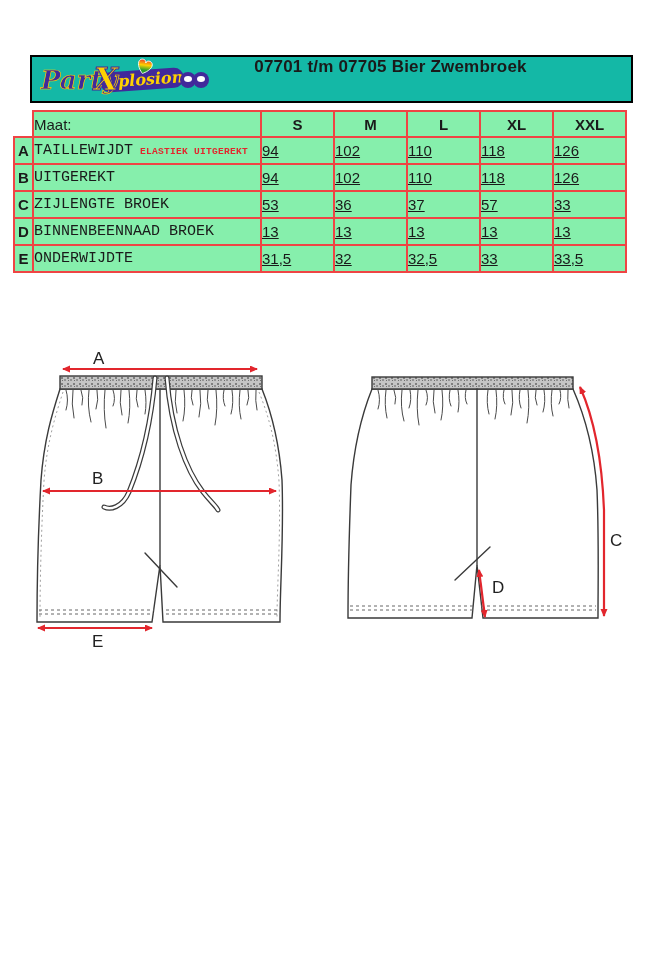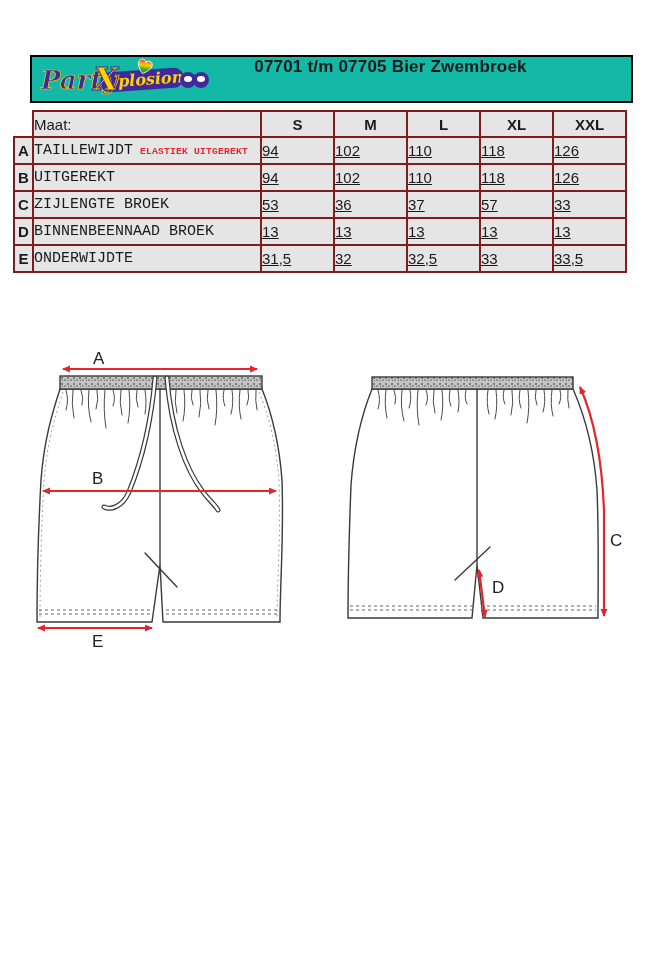--- a/index.html
+++ b/index.html
@@ -16,22 +16,22 @@
   .doc-title{
     flex:1;text-align:center;font-weight:bold;font-size:17px;
     padding-right:70px;letter-spacing:0.2px;
   }
   
   table.size-table{
     position:absolute;left:13px;top:110px;border-collapse:collapse;
     table-layout:fixed;font-size:15px;
   }
   table.size-table td{
-    border:2px solid #7f1d1d;height:25px;padding:0;vertical-align:middle;
-    background:#e5e5e5;overflow:hidden;white-space:nowrap;
+    border:2px solid #ef4444;height:25px;padding:0;vertical-align:middle;
+    background:#86efac;overflow:hidden;white-space:nowrap;
   }
   table.size-table tr.head-row td{height:24px;}
   td.ghost{border:none !important;background:transparent !important;}
   td.letter{width:17px;text-align:center;font-weight:bold;}
   td.lbl{width:226px;padding-left:5px;font-family:Liberation Mono, monospace;}
   td.maat{width:226px;padding-left:5px;}
   td.val{width:71px;text-decoration:underline;}
   td.size{width:71px;text-align:center;font-weight:bold;}
   .note{
     color:var(--red,#e2262d);font-weight:bold;font-size:9.5px;margin-left:7px;

